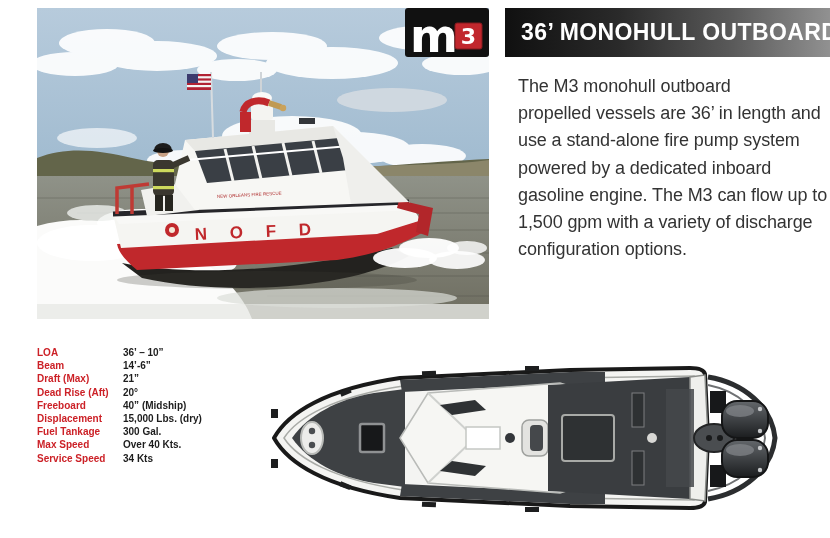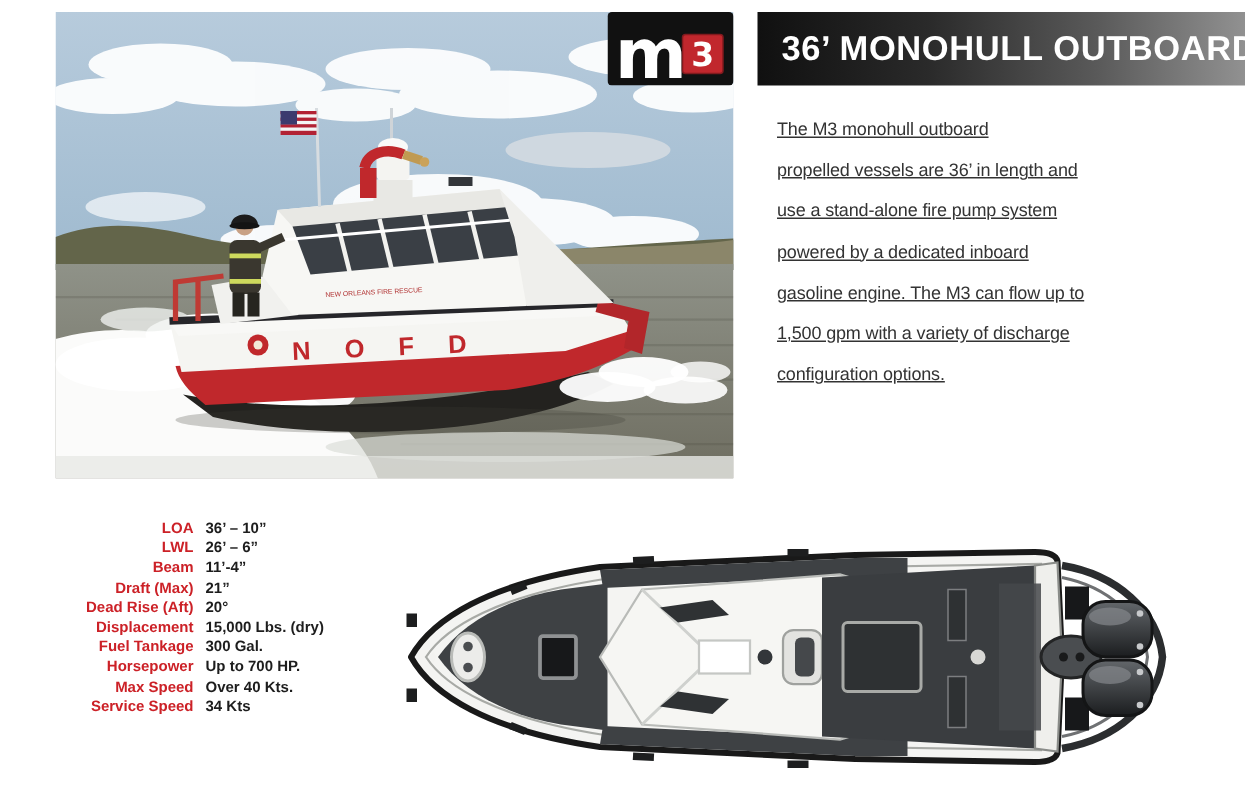--- a/index.html
+++ b/index.html
@@ -18,27 +18,27 @@
     background:linear-gradient(90deg,#101010 0%,#2a2a2a 35%,#5a5a5a 70%,#919191 100%);
     display:flex;align-items:center;
   }
   .title-bar span{
     color:#ffffff;font-size:23px;font-weight:bold;letter-spacing:0.4px;
     padding-left:16px;white-space:nowrap;
   }
 
   .description{
     position:absolute;left:518px;top:73px;width:312px;
-    font-size:12px;line-height:27.2px;color:#333333;
-    white-space:pre-line;letter-spacing:-0.1px;text-decoration:underline;
+    font-size:18px;line-height:27.2px;color:#333333;
+    white-space:pre-line;letter-spacing:-0.1px;
   }
 
   .specs{position:absolute;left:37px;top:346px;width:220px;}
   .spec-row{display:flex;line-height:13.2px;font-size:10px;font-weight:bold;}
-  .spec-label{width:78px;text-align:right;color:#cc2127;flex:none;margin-left:14px;}
+  .spec-label{width:78px;text-align:left;color:#cc2127;flex:none;}
   .spec-value{margin-left:8px;color:#1d1d1d;white-space:nowrap;}
 
   .drawing{position:absolute;left:270px;top:353px;width:512px;height:172px;}
   .drawing svg{display:block;width:100%;height:100%;}
 </style>
 </head>
 <body>
 
 <div class="photo">
   <svg viewBox="0 0 452 311">
@@ -199,46 +199,42 @@
 gasoline engine. The M3 can flow up to
 1,500 gpm with a variety of discharge
 configuration options.</div>
 
 <div class="specs">
   <div class="spec-row">
       <span class="spec-label">LOA</span>
       <span class="spec-value">36’ – 10”</span>
     </div>
   <div class="spec-row">
-      <span class="spec-label">LWL</span>
-      <span class="spec-value">26’ – 6”</span>
-    </div>
-  <div class="spec-row">
       <span class="spec-label">Beam</span>
-      <span class="spec-value">11’-4”</span>
+      <span class="spec-value">14’-6”</span>
     </div>
   <div class="spec-row">
       <span class="spec-label">Draft (Max)</span>
       <span class="spec-value">21”</span>
     </div>
   <div class="spec-row">
       <span class="spec-label">Dead Rise (Aft)</span>
       <span class="spec-value">20°</span>
     </div>
   <div class="spec-row">
+      <span class="spec-label">Freeboard</span>
+      <span class="spec-value">40” (Midship)</span>
+    </div>
+  <div class="spec-row">
       <span class="spec-label">Displacement</span>
       <span class="spec-value">15,000 Lbs. (dry)</span>
     </div>
   <div class="spec-row">
       <span class="spec-label">Fuel Tankage</span>
       <span class="spec-value">300 Gal.</span>
-    </div>
-  <div class="spec-row">
-      <span class="spec-label">Horsepower</span>
-      <span class="spec-value">Up to 700 HP.</span>
     </div>
   <div class="spec-row">
       <span class="spec-label">Max Speed</span>
       <span class="spec-value">Over 40 Kts.</span>
     </div>
   <div class="spec-row">
       <span class="spec-label">Service Speed</span>
       <span class="spec-value">34 Kts</span>
     </div>
 </div>

